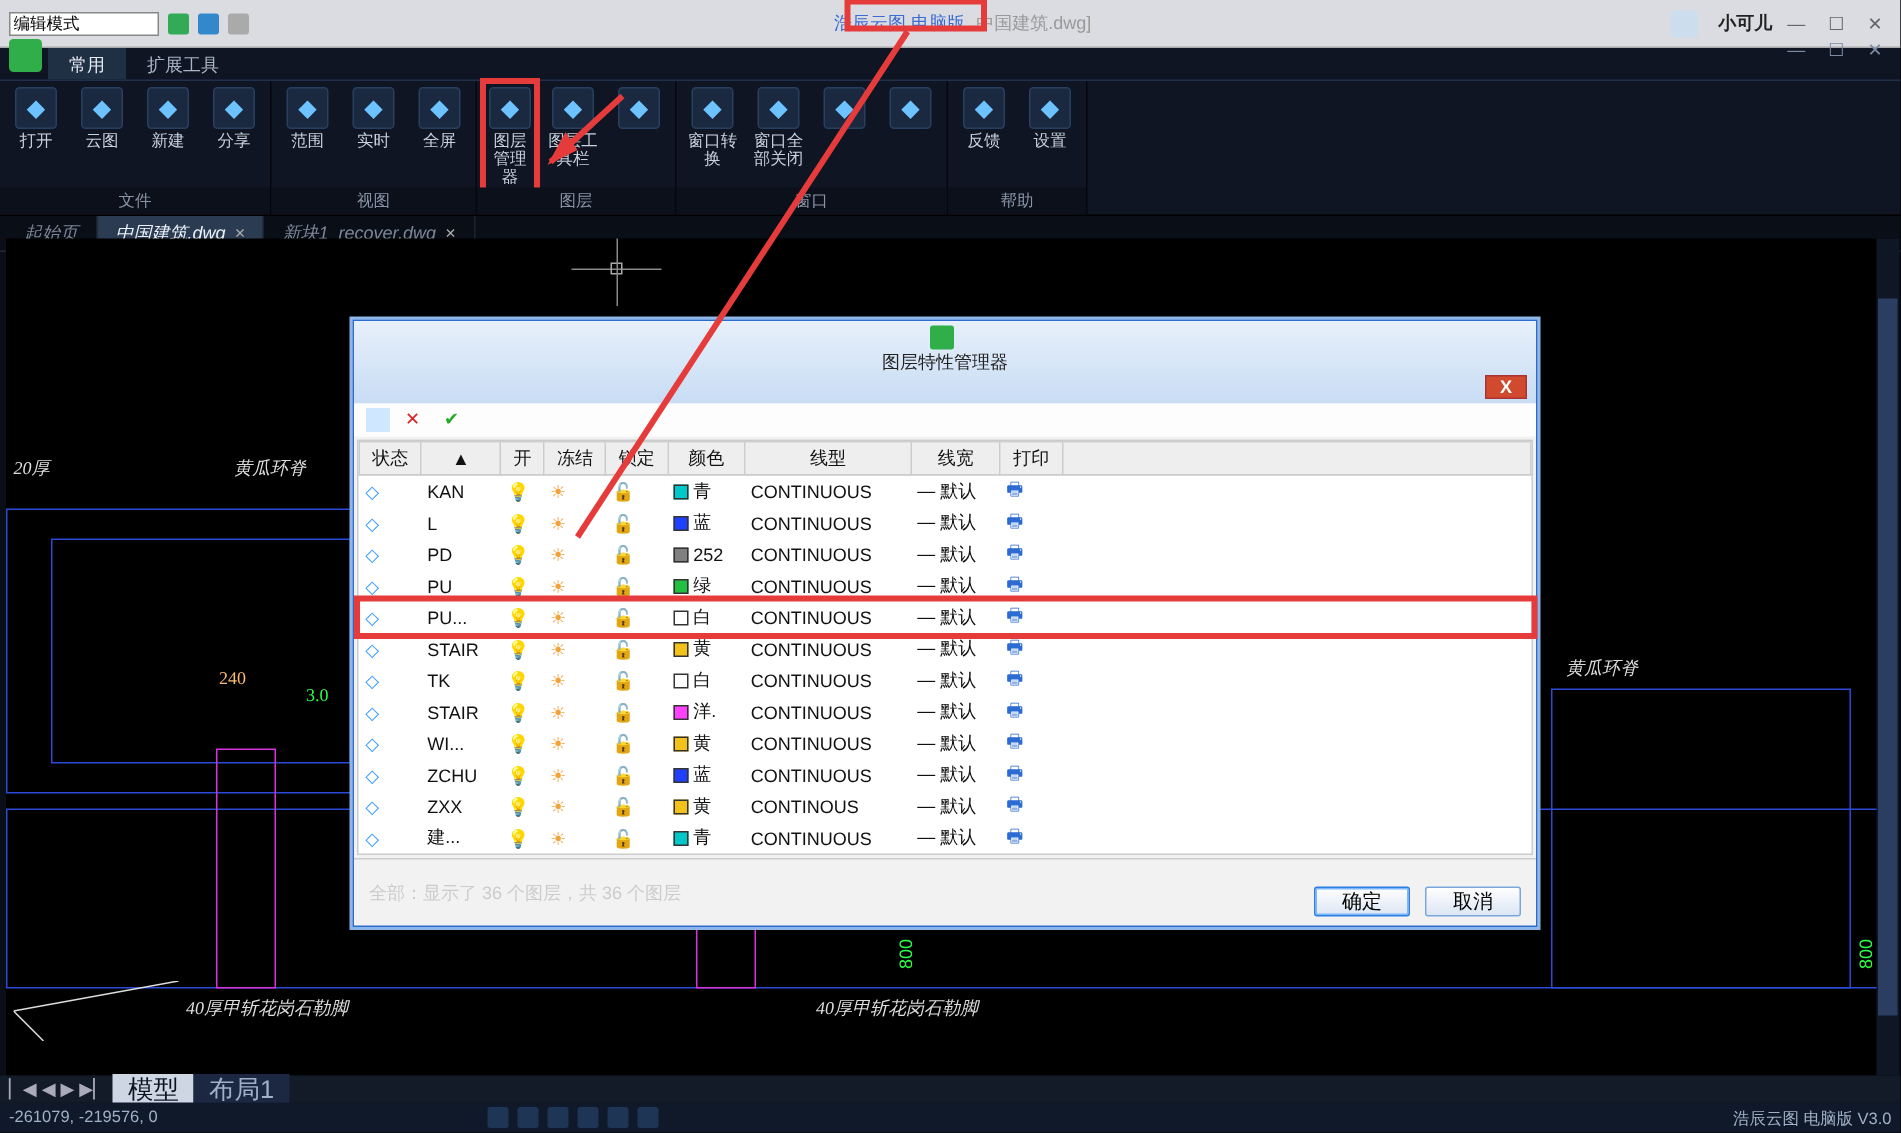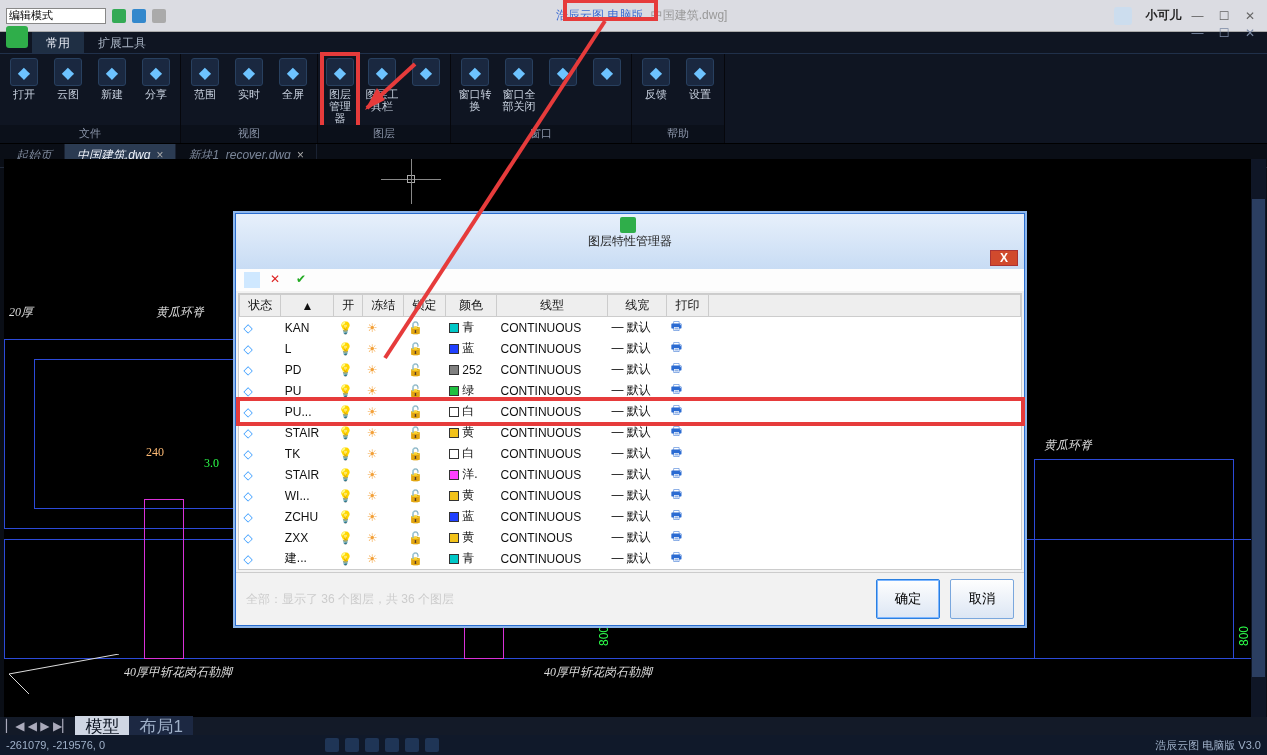--- a/index.html
+++ b/index.html
@@ -68,21 +68,21 @@
 .dialog .grid th { background:#eee; border:1px solid #ccc; padding:2px 4px; text-align:center; font-weight:normal; }
 .dialog .grid td { padding:0 4px; white-space:nowrap; height:15px; }
 .dialog .grid tr.rowhi { outline:4px solid #e63b3b; }
 .swatch { display:inline-block; width:10px;height:10px;border:1px solid #333;vertical-align:middle;margin-right:3px; }
 .bulb { color:#f2c21a; }
 .sun { color:#f3a13a; }
 .lock { color:#2b6bd2;}
 .printer { color:#2b6bd2; }
 .dialog .footer { display:flex; align-items:center; padding:6px 10px; gap:10px; border-top:1px solid #ccc; }
 .dialog .footer .sp { flex:1; }
-.dialog .footer button { width:64px; height:40px; background:linear-gradient(#fefefe,#dce6f4); border:1px solid #7aa7dd; border-radius:2px; }
+.dialog .footer button { width:64px; height:20px; background:linear-gradient(#fefefe,#dce6f4); border:1px solid #7aa7dd; border-radius:2px;margin-top:12px; }
 .dialog .footer button.ok { border-color:#2a7fe0; box-shadow:0 0 0 1px #7db6ff inset; }
 
 
 .viewtabs { position:absolute; bottom:20px; left:0; right:0; height:18px; background:#131a28; display:flex; align-items:center; padding-left:4px; gap:2px; }
 .viewtabs .nav{ color:#aab; padding:0 2px; }
 .viewtabs .vt{ padding:1px 10px; background:#1c2842; color:#9fb0c8; font-size:17px; }
 .viewtabs .vt.active{ background:#cfd6e3;color:#0b1320; }
 .status { position:absolute; bottom:0; left:0; right:0; height:20px; background:#10192a; color:#9fb0c8; display:flex; align-items:center; padding:0 6px; font-size:11px; }
 .status .tray{ margin-left:220px; display:flex; gap:6px; }
 .status .tray span{ width:14px;height:14px;background:#1f3556;border-radius:2px; }

